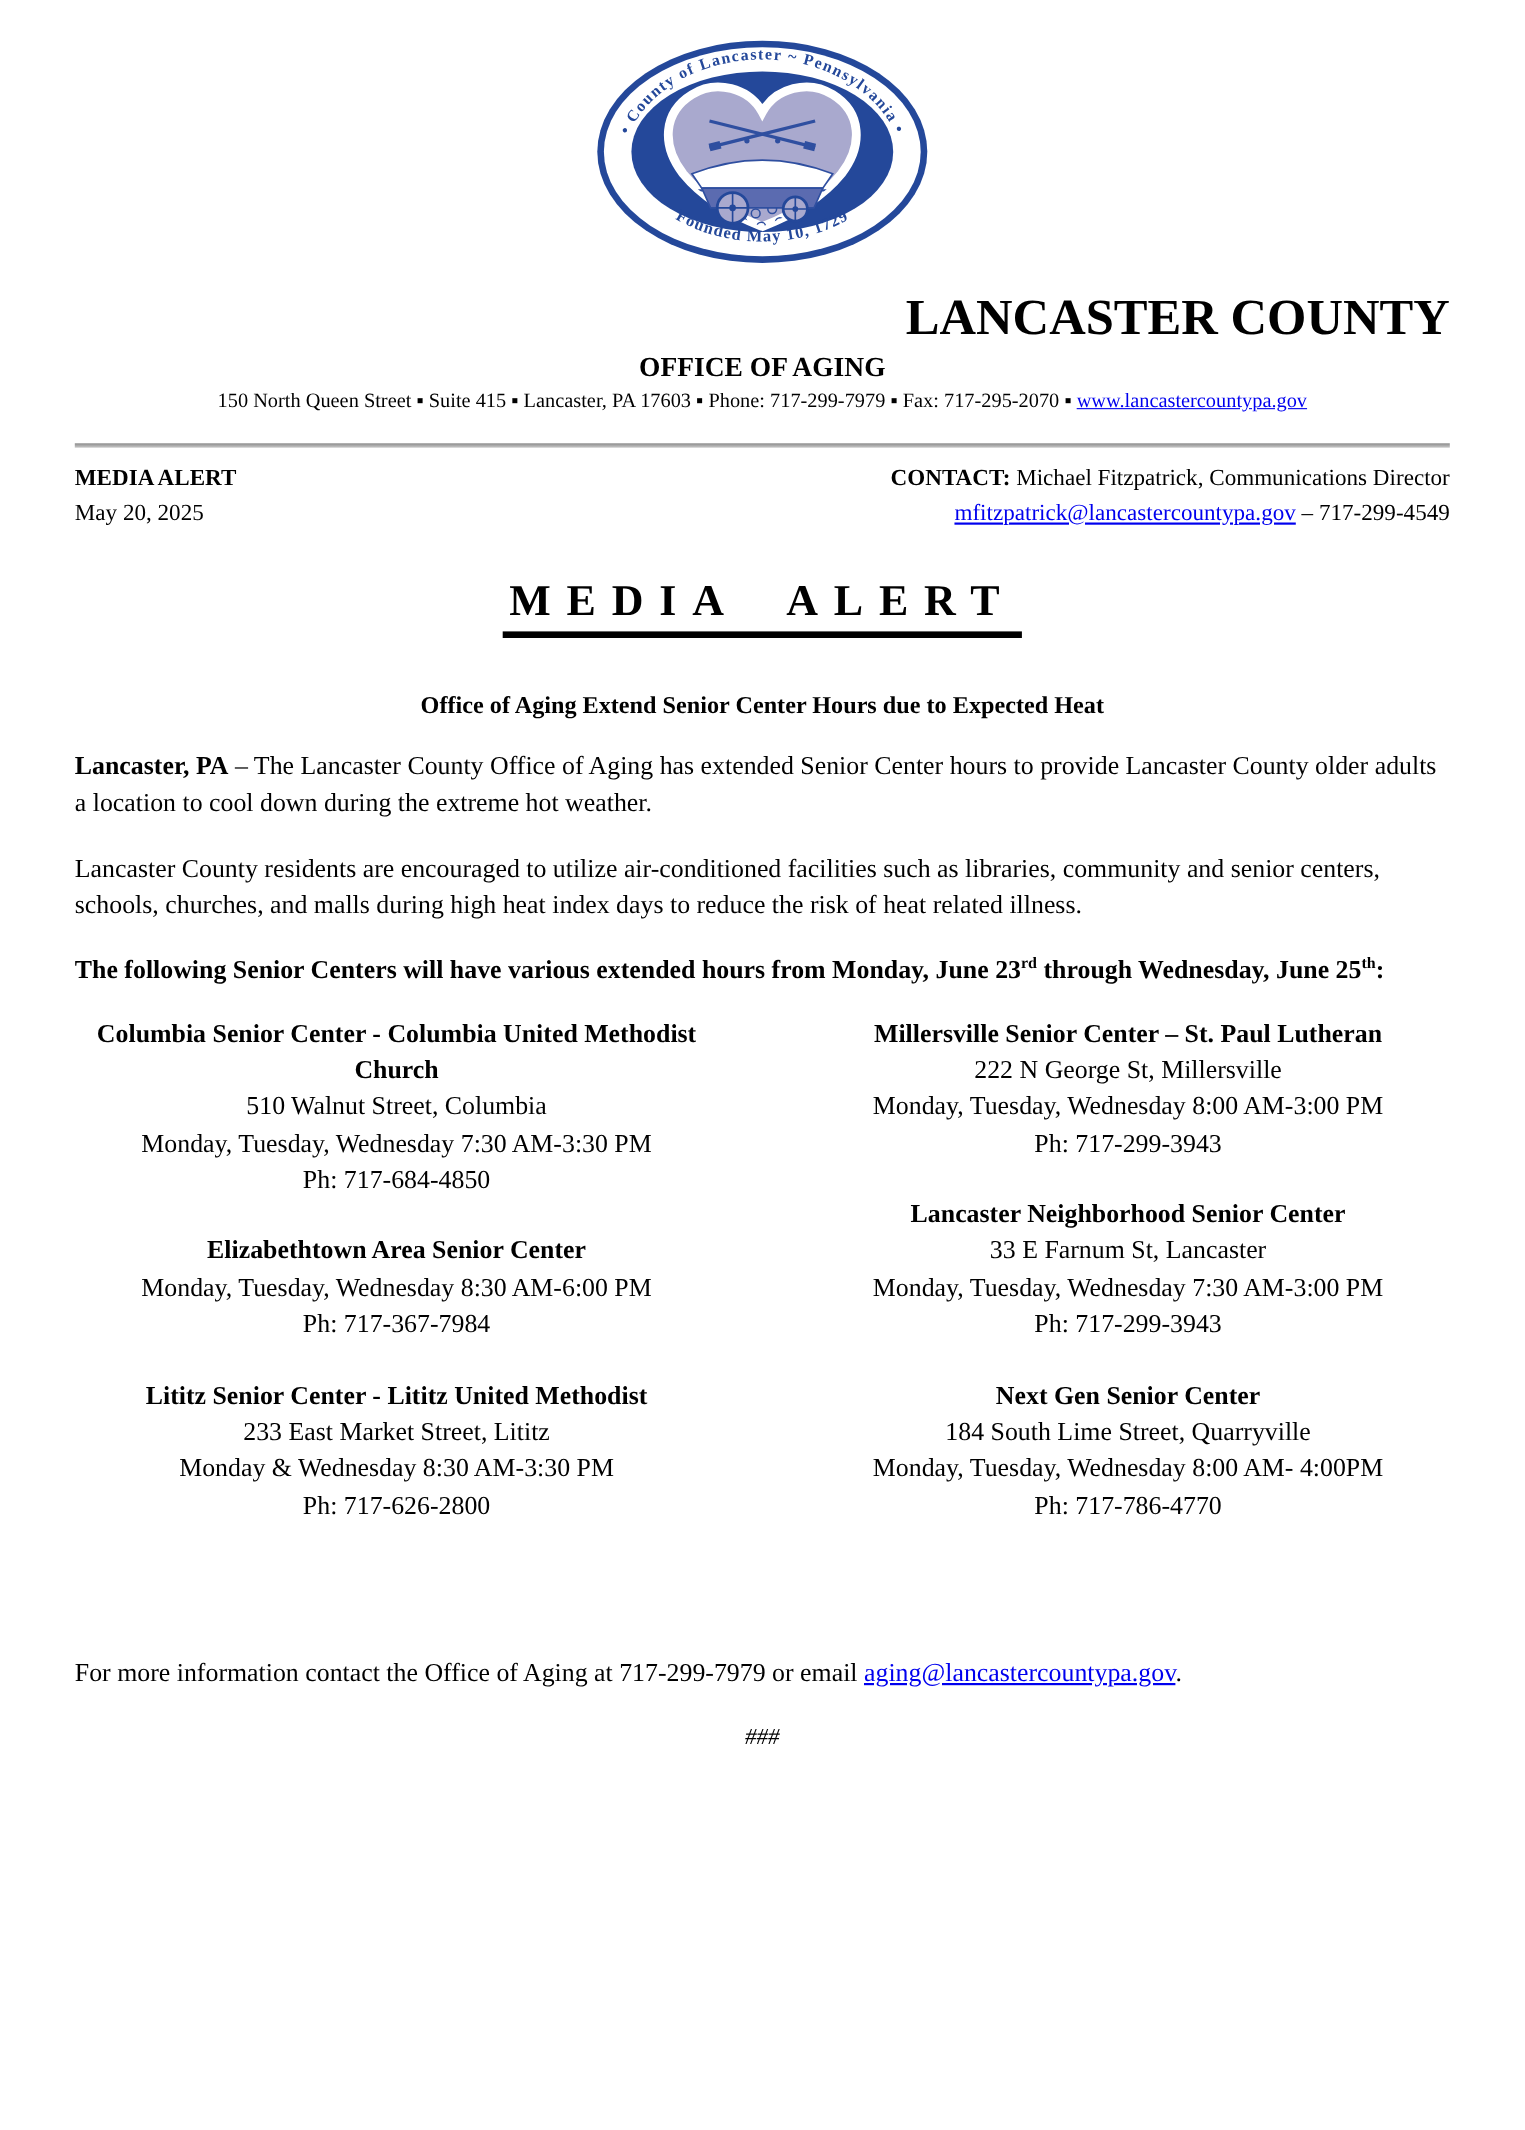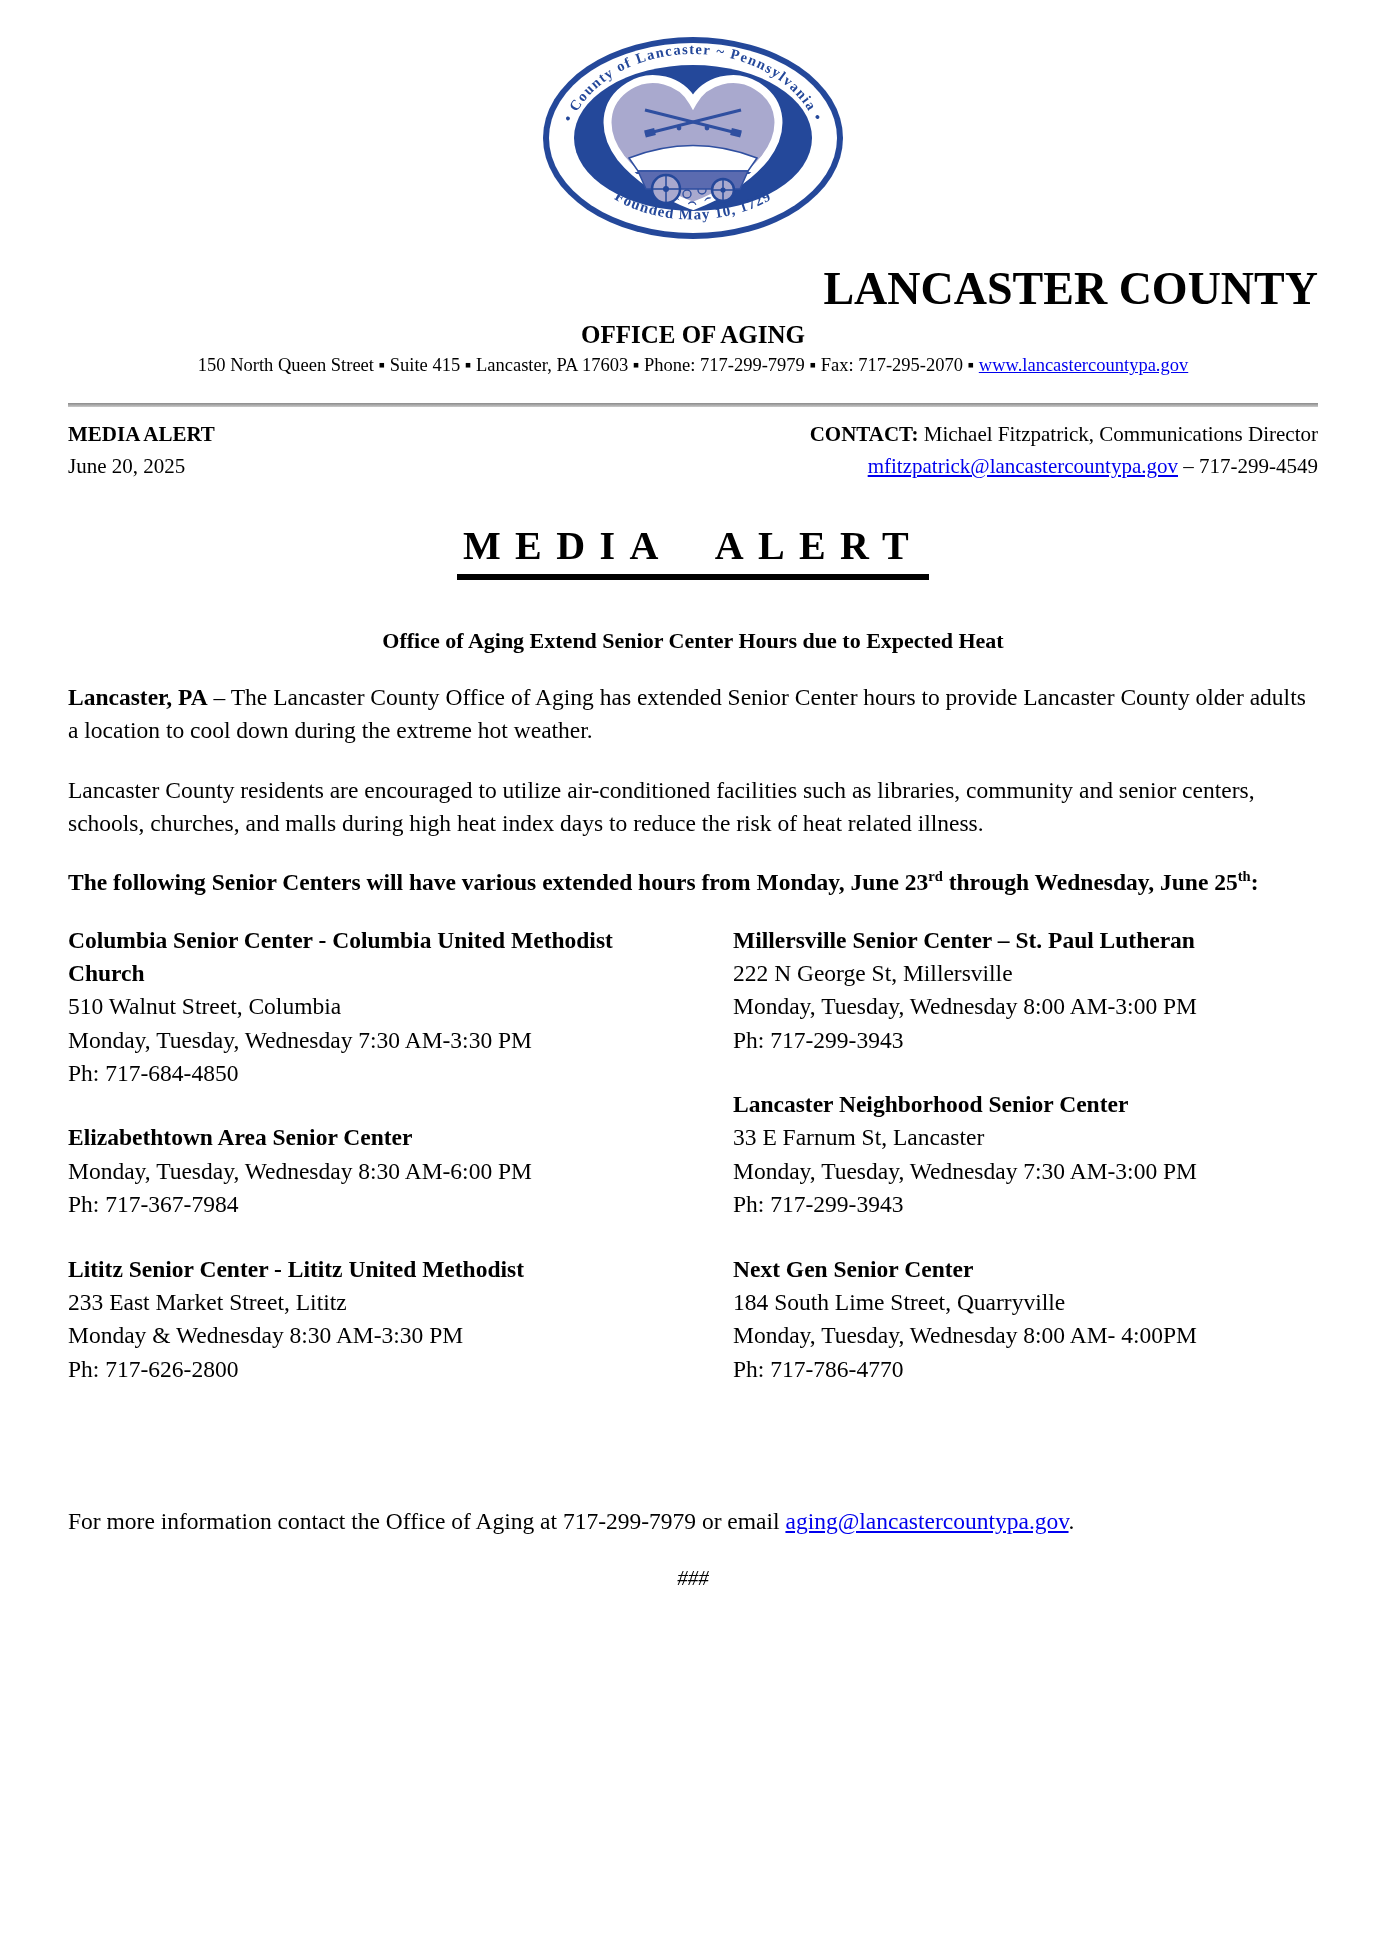--- a/index.html
+++ b/index.html
@@ -93,21 +93,21 @@
   sup { font-size: 62%; line-height: 0; }
   
   .columns {
     margin-top: 24px;
     display: grid;
     grid-template-columns: 585px 585px;
     column-gap: 80px;
     font-size: 23.5px;
     line-height: 1.42;
   }
-  .center-entry { margin-bottom: 31px; }
+  .center-entry { margin-bottom: 31px; text-align: center; }
   .center-name { font-weight: bold; }
   
   .footer-para {
     margin: 88px 0 0 0;
     font-size: 23.5px;
     line-height: 1.42;
   }
   .end-mark {
     margin-top: 28px;
     text-align: center;
@@ -186,21 +186,21 @@
   <div class="org-subtitle">OFFICE OF AGING</div>
   <div class="org-address">
     <span>150 North Queen Street ▪ Suite 415 ▪ Lancaster, PA 17603 ▪ Phone: 717-299-7979 ▪ Fax: 717-295-2070 ▪ </span><a class="link">www.lancastercountypa.gov</a>
   </div>
 
   <div class="rule"></div>
 
   <div class="meta-row">
     <div class="meta-left">
       <div class="b">MEDIA ALERT</div>
-      <div>June 20, 2025</div>
+      <div>May 20, 2025</div>
     </div>
     <div class="meta-right">
       <div>
         <span class="b">CONTACT:</span><span> Michael Fitzpatrick, Communications Director</span>
       </div>
       <div>
         <a class="link">mfitzpatrick@lancastercountypa.gov</a><span> – 717-299-4549</span>
       </div>
     </div>
   </div>

